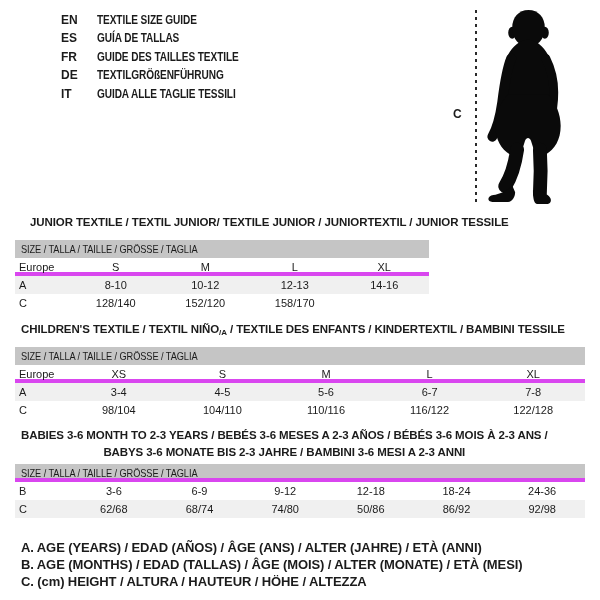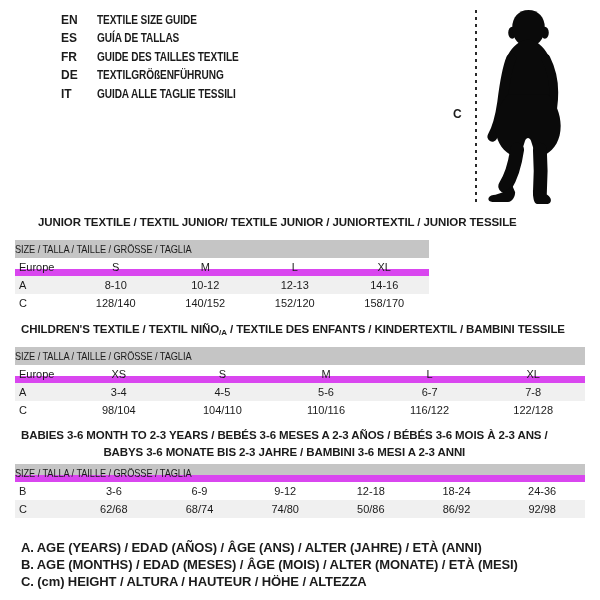--- a/index.html
+++ b/index.html
@@ -34,30 +34,30 @@
   .sec-title { font-size:11.5px; font-weight:bold; }
   .sec-title .sub { font-size:8px; vertical-align:-2px; }
   .two-line { line-height:16.5px;text-align:center; }
 
   
   .size-table { left:15px; }
   .t-junior { width:414px; }
   .t-wide   { width:570px; }
   .band {
     height:18px; line-height:18px; background:#c5c5c5;
-    font-size:11px; 
+    font-size:11px; padding-left:6px;
   }
   .band .cond { display:inline-block; }
   .trow { display:grid; height:18px; line-height:18px; font-size:11px; }
   .cols4 { grid-template-columns:56px repeat(4,1fr); }
   .cols5 { grid-template-columns:52px repeat(5,1fr); }
   .cols6 { grid-template-columns:56px repeat(6,1fr); }
   .trow .rlabel { text-align:left; padding-left:4px; }
   .trow .val { text-align:center; }
-  .rule-below { border-bottom:7px solid #d946ef; }
+  .rule-below { border-bottom:4px solid #d946ef; }
   .row-gray { background:#f0f0f0; }
 
   
   .footnotes { left:21px; top:539px; font-size:13px; font-weight:bold; line-height:17.2px; }
 </style>
 </head>
 <body>
 
 <div class="abs lang-list">
   <div class="lang-row">
@@ -103,21 +103,21 @@
     <path d="M33,142 C31,156 28,168 21,179" fill="none" stroke="#0a0a0a" stroke-width="14" stroke-linecap="round"></path>
 
     <path d="M28,178 C24,183 16,187 9,188 C3,189 2,194 8,195 L24,195 C28,194 31,190 31,185 Z"></path>
 
     <path d="M56,142 C57,156 57,172 56,186" fill="none" stroke="#0a0a0a" stroke-width="14" stroke-linecap="round"></path>
 
     <path d="M49,184 C49,191 50,196 53,197 L64,197 C68,196 68,192 65,189 C62,186 56,183 49,183 Z"></path>
   </g>
 </svg>
 
-<div class="abs sec-title" style="left:38px; top:216px;">
+<div class="abs sec-title" style="left:30px; top:216px;">
   <span class="cond">JUNIOR TEXTILE / TEXTIL JUNIOR/ TEXTILE JUNIOR / JUNIORTEXTIL / JUNIOR TESSILE</span>
 </div>
 
 <div class="abs size-table t-junior" style="top:240px;">
   <div class="band">
     <span class="cond">SIZE / TALLA / TAILLE / GRÖSSE / TAGLIA</span>
   </div>
   <div class="trow cols4 rule-below">
     <span class="rlabel">Europe</span>
     <span class="val">S</span>
@@ -128,21 +128,20 @@
   <div class="trow cols4 row-gray">
     <span class="rlabel">A</span>
     <span class="val">8-10</span>
     <span class="val">10-12</span>
     <span class="val">12-13</span>
     <span class="val">14-16</span>
   </div>
   <div class="trow cols4">
     <span class="rlabel">C</span>
     <span class="val">128/140</span>
-    <span class="val">140/152</span>
     <span class="val">152/120</span>
     <span class="val">158/170</span>
   </div>
 </div>
 
 <div class="abs sec-title" style="left:21px; top:323px;">
   <span class="cond"><span>CHILDREN'S TEXTILE / TEXTIL NIÑO</span><span class="sub">/A</span><span> / TEXTILE DES ENFANTS / KINDERTEXTIL / BAMBINI TESSILE</span></span>
 </div>
 
 <div class="abs size-table t-wide" style="top:347px;">
@@ -199,15 +198,15 @@
     <span class="val">68/74</span>
     <span class="val">74/80</span>
     <span class="val">50/86</span>
     <span class="val">86/92</span>
     <span class="val">92/98</span>
   </div>
 </div>
 
 <div class="abs footnotes">
   <div><span class="cond">A. AGE (YEARS) / EDAD (AÑOS) / ÂGE (ANS) / ALTER (JAHRE) / ETÀ (ANNI)</span></div>
-  <div><span class="cond">B. AGE (MONTHS) / EDAD (MESES) / ÂGE (MOIS) / ALTER (MONATE) / ETÀ (MESI)</span></div>
+  <div><span class="cond">B. AGE (MONTHS) / EDAD (TALLAS) / ÂGE (MOIS) / ALTER (MONATE) / ETÀ (MESI)</span></div>
   <div><span class="cond">C. (cm) HEIGHT / ALTURA / HAUTEUR / HÖHE / ALTEZZA</span></div>
 </div>
 
 </body></html>

